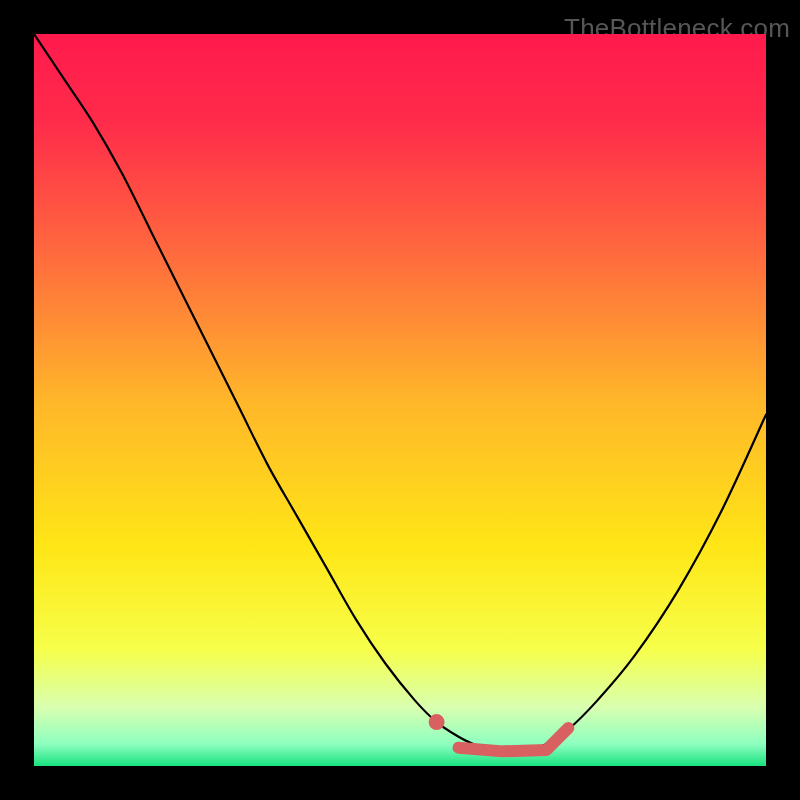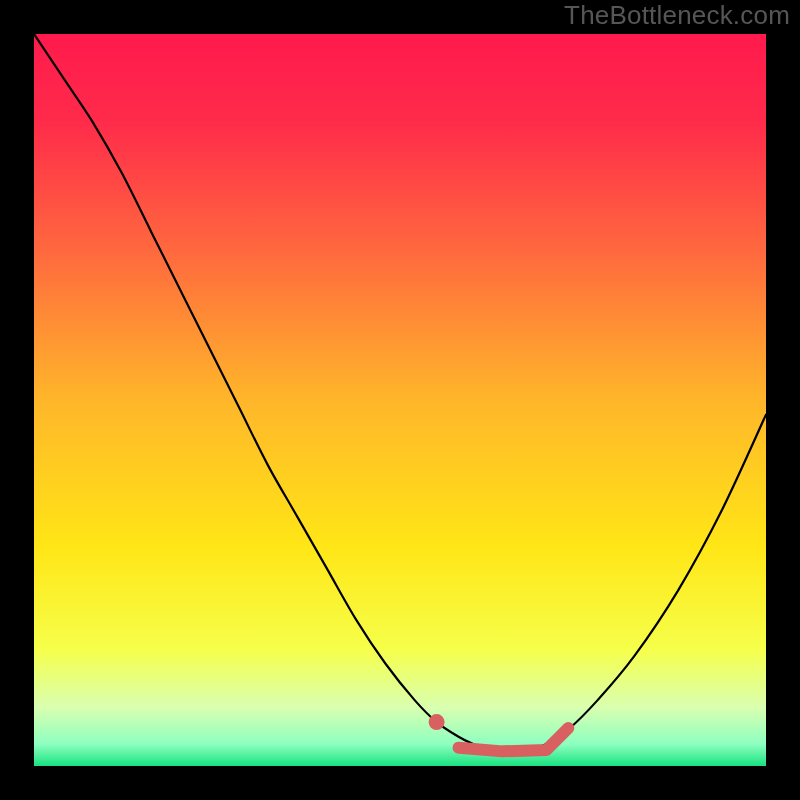--- a/index.html
+++ b/index.html
@@ -5,21 +5,21 @@
   * { margin: 0; padding: 0; box-sizing: border-box; }
   html, body { width: 800px; height: 800px; overflow: hidden; background: #000; }
   .frame {
     position: relative;
     width: 800px;
     height: 800px;
     background: #000;
   }
   .watermark {
     position: absolute;
-    top: 0;
+    top: 13px;
     right: 10px;
     font-family: Arial, Helvetica, sans-serif;
     font-size: 26px;
     font-weight: 500;
     color: #565656;
     letter-spacing: 0.2px;
   }
   .plot {
     position: absolute;
     left: 34px;

